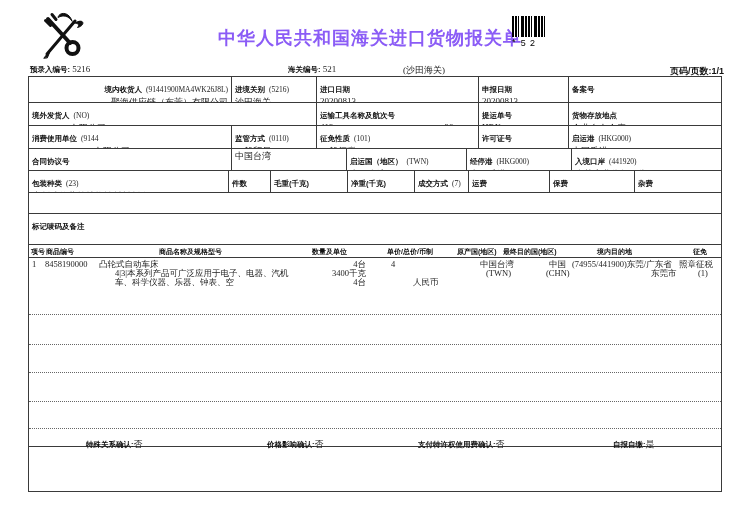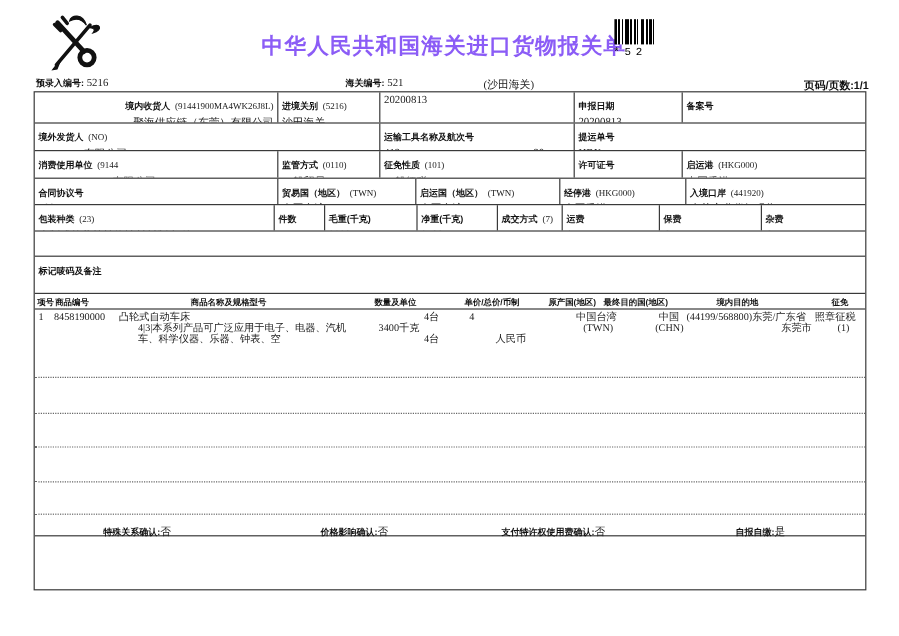--- a/index.html
+++ b/index.html
@@ -68,20 +68,21 @@
     <div class="row" style="top:0;height:26px;">
       <div class="cell" style="left:0;width:202px;text-align:right;">
         <div><span class="lb">境内收货人</span> <span class="cd">(91441900MA4WK26J8L)</span></div>
         <div class="vl">聚海供应链（东莞）有限公司</div>
       </div>
       <div class="cell bl" style="left:202px;width:85px;">
         <div><span class="lb">进境关别</span> <span class="cd">(5216)</span></div>
         <div class="vl">沙田海关</div>
       </div>
       <div class="cell bl" style="left:287px;width:162px;">
+        <div><span class="lb">进口日期</span></div>
         <div class="vl">20200813</div>
       </div>
       <div class="cell bl" style="left:449px;width:90px;">
         <div><span class="lb">申报日期</span></div>
         <div class="vl">20200813</div>
       </div>
       <div class="cell bl" style="left:539px;width:155px;">
         <div><span class="lb">备案号</span></div>
         <div class="vl"></div>
       </div>
@@ -93,20 +94,24 @@
         <div class="vl" style="padding-left:38px;">有限公司</div>
       </div>
       <div class="cell bl" style="left:287px;width:162px;">
         <div><span class="lb">运输工具名称及航次号</span></div>
         <div class="vl"><span>413-</span><span style="display:inline-block;width:108px;"></span><span>30</span></div>
       </div>
       <div class="cell bl" style="left:449px;width:90px;">
         <div><span class="lb">提运单号</span></div>
         <div class="vl">HBX</div>
       </div>
+      <div class="cell bl" style="left:539px;width:155px;">
+        <div><span class="lb">货物存放地点</span></div>
+        <div class="vl">企业自有仓库</div>
+      </div>
     </div>
 
     <div class="row" style="top:49px;height:23px;">
       <div class="cell" style="left:0;width:202px;">
         <div><span class="lb">消费使用单位</span> <span class="cd">(9144</span></div>
         <div class="vl" style="padding-left:62px;">有限公司</div>
       </div>
       <div class="cell bl" style="left:202px;width:85px;">
         <div><span class="lb">监管方式</span> <span class="cd">(0110)</span></div>
         <div class="vl">一般贸易</div>
@@ -124,21 +129,20 @@
         <div class="vl">中国香港</div>
       </div>
     </div>
 
     <div class="row" style="top:72px;height:22px;">
       <div class="cell" style="left:0;width:202px;">
         <div><span class="lb">合同协议号</span></div>
         <div class="vl">109</div>
       </div>
       <div class="cell bl" style="left:202px;width:115px;">
-        <div><span class="lb">贸易国（地区）</span> <span class="cd">(TWN)</span></div>
         <div class="vl">中国台湾</div>
       </div>
       <div class="cell bl" style="left:317px;width:120px;">
         <div><span class="lb">启运国（地区）</span> <span class="cd">(TWN)</span></div>
         <div class="vl">中国台湾</div>
       </div>
       <div class="cell bl" style="left:437px;width:105px;">
         <div><span class="lb">经停港</span> <span class="cd">(HKG000)</span></div>
         <div class="vl">中国香港</div>
       </div>
@@ -210,25 +214,25 @@
 
     <div class="abs" style="left:0;right:0;top:181px;height:170px;">
 
       <span class="abs gv" style="left:3px;top:1px;">1</span>
       <span class="abs gv" style="left:16px;top:1px;">8458190000</span>
       <span class="abs gv" style="left:70px;top:1px;">凸轮式自动车床</span>
       <span class="abs gv r" style="left:270px;top:1px;width:67px;">4台</span>
       <span class="abs gv" style="left:362px;top:1px;">4</span>
       <span class="abs gv r" style="left:420px;top:1px;width:65px;">中国台湾</span>
       <span class="abs gv" style="left:520px;top:1px;">中国</span>
-      <span class="abs gv" style="left:543px;top:1px;">(44199/568800)东莞/广东省</span>
+      <span class="abs gv" style="left:543px;top:1px;">(74955/441900)东莞/广东省</span>
       <span class="abs gv" style="left:650px;top:1px;">照章征税</span>
 
       <span class="abs gv" style="left:86px;top:10px;">4|3|本系列产品可广泛应用于电子、电器、汽机</span>
-      <span class="abs gv r" style="left:270px;top:10px;width:67px;text-align:center;">3400千克</span>
+      <span class="abs gv r" style="left:270px;top:10px;width:67px;">3400千克</span>
       <span class="abs gv r" style="left:420px;top:10px;width:62px;">(TWN)</span>
       <span class="abs gv" style="left:517px;top:10px;">(CHN)</span>
       <span class="abs gv" style="left:622px;top:10px;">东莞市</span>
       <span class="abs gv" style="left:669px;top:10px;">(1)</span>
 
       <span class="abs gv" style="left:86px;top:19px;">车、科学仪器、乐器、钟表、空</span>
       <span class="abs gv r" style="left:270px;top:19px;width:67px;">4台</span>
       <span class="abs gv" style="left:384px;top:19px;">人民币</span>
 
       <div class="dot" style="top:56px;"></div>

